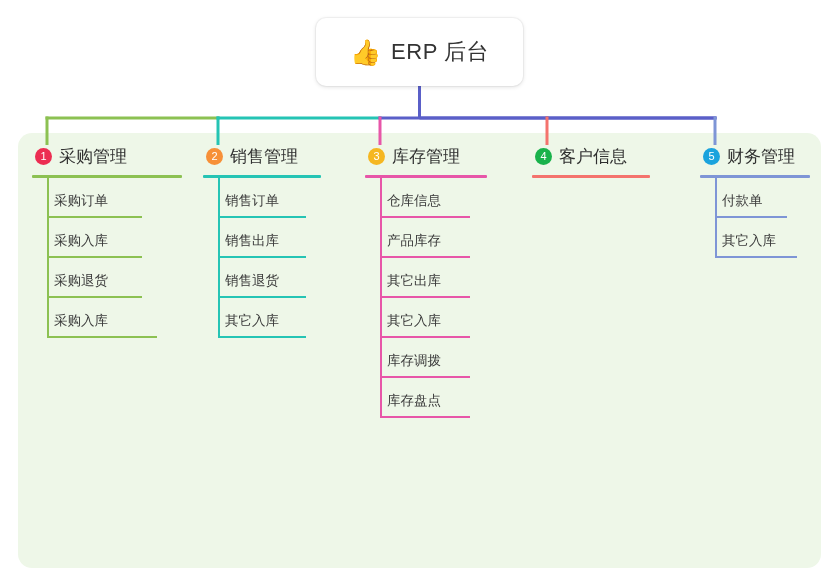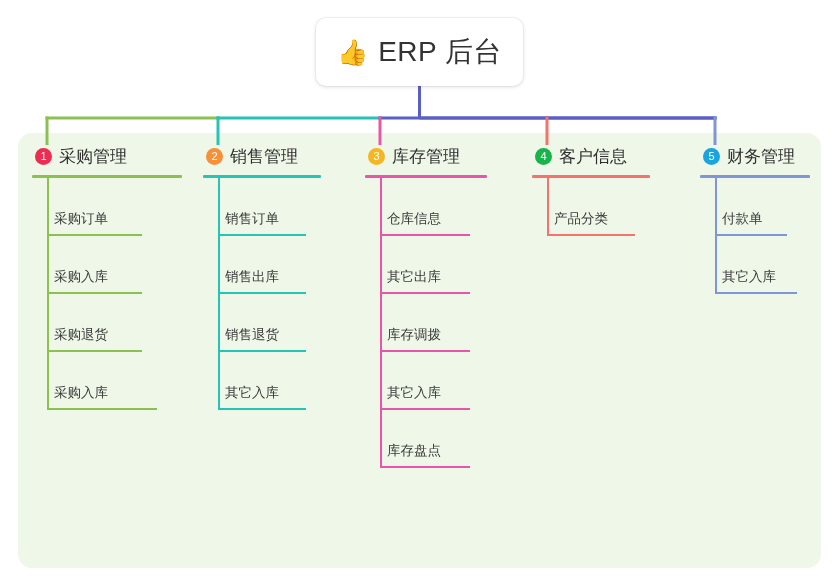--- a/index.html
+++ b/index.html
@@ -53,21 +53,21 @@
     display: flex;
     align-items: center;
     gap: 10px;
   }
   .root-emoji {
     font-size: 25px;
     line-height: 1;
     display: inline-block;
   }
   .root-title {
-    font-size: 28px;
+    font-size: 22px;
     color: #333333;
     letter-spacing: 0.5px;
     white-space: nowrap;
   }
 
   
   #wires {
     position: absolute;
     left: 0;
     top: 0;
@@ -109,21 +109,21 @@
     border-radius: 1px;
     margin-top: 6px;
   }
 
   .items {
     position: relative;
     margin-top: 0;
   }
   .item {
     position: relative;
-    height: 58px;
+    height: 40px;
     box-sizing: border-box;
   }
   .item-label {
     position: absolute;
     left: 22px;
     bottom: 8px;
     font-size: 13.5px;
     color: #3a3a3a;
     white-space: nowrap;
   }
@@ -235,52 +235,52 @@
         </div>
         <div class="col-underline" style="background: rgb(231, 86, 168); width: 122px;"></div>
         <div class="items">
           <div class="item">
             <span class="item-stem" style="background: rgb(231, 86, 168);"></span>
             <span class="item-label">仓库信息</span>
             <span class="item-underline" style="background: rgb(231, 86, 168); width: 90px;"></span>
           </div>
           <div class="item">
             <span class="item-stem" style="background: rgb(231, 86, 168);"></span>
+            <span class="item-label">产品库存</span>
+            <span class="item-underline" style="background: rgb(231, 86, 168); width: 90px;"></span>
+          </div>
+          <div class="item">
+            <span class="item-stem" style="background: rgb(231, 86, 168);"></span>
             <span class="item-label">其它出库</span>
             <span class="item-underline" style="background: rgb(231, 86, 168); width: 90px;"></span>
           </div>
           <div class="item">
             <span class="item-stem" style="background: rgb(231, 86, 168);"></span>
+            <span class="item-label">其它入库</span>
+            <span class="item-underline" style="background: rgb(231, 86, 168); width: 90px;"></span>
+          </div>
+          <div class="item">
+            <span class="item-stem" style="background: rgb(231, 86, 168);"></span>
             <span class="item-label">库存调拨</span>
-            <span class="item-underline" style="background: rgb(231, 86, 168); width: 90px;"></span>
-          </div>
-          <div class="item">
-            <span class="item-stem" style="background: rgb(231, 86, 168);"></span>
-            <span class="item-label">其它入库</span>
             <span class="item-underline" style="background: rgb(231, 86, 168); width: 90px;"></span>
           </div>
           <div class="item">
             <span class="item-stem" style="background: rgb(231, 86, 168);"></span>
             <span class="item-label">库存盘点</span>
             <span class="item-underline" style="background: rgb(231, 86, 168); width: 90px;"></span>
           </div>
         </div>
       </div>
       <div class="column" style="left: 532px; width: 118px;">
         <div class="col-header">
           <span class="badge" style="background: rgb(25, 178, 75);">4</span>
           <span class="col-title">客户信息</span>
         </div>
         <div class="col-underline" style="background: rgb(244, 115, 109); width: 118px;"></div>
         <div class="items">
-          <div class="item">
-            <span class="item-stem" style="background: rgb(244, 115, 109);"></span>
-            <span class="item-label">产品分类</span>
-            <span class="item-underline" style="background: rgb(244, 115, 109); width: 88px;"></span>
-          </div>
         </div>
       </div>
       <div class="column" style="left: 700px; width: 110px;">
         <div class="col-header">
           <span class="badge" style="background: rgb(26, 163, 221);">5</span>
           <span class="col-title">财务管理</span>
         </div>
         <div class="col-underline" style="background: rgb(126, 149, 214); width: 110px;"></div>
         <div class="items">
           <div class="item">

